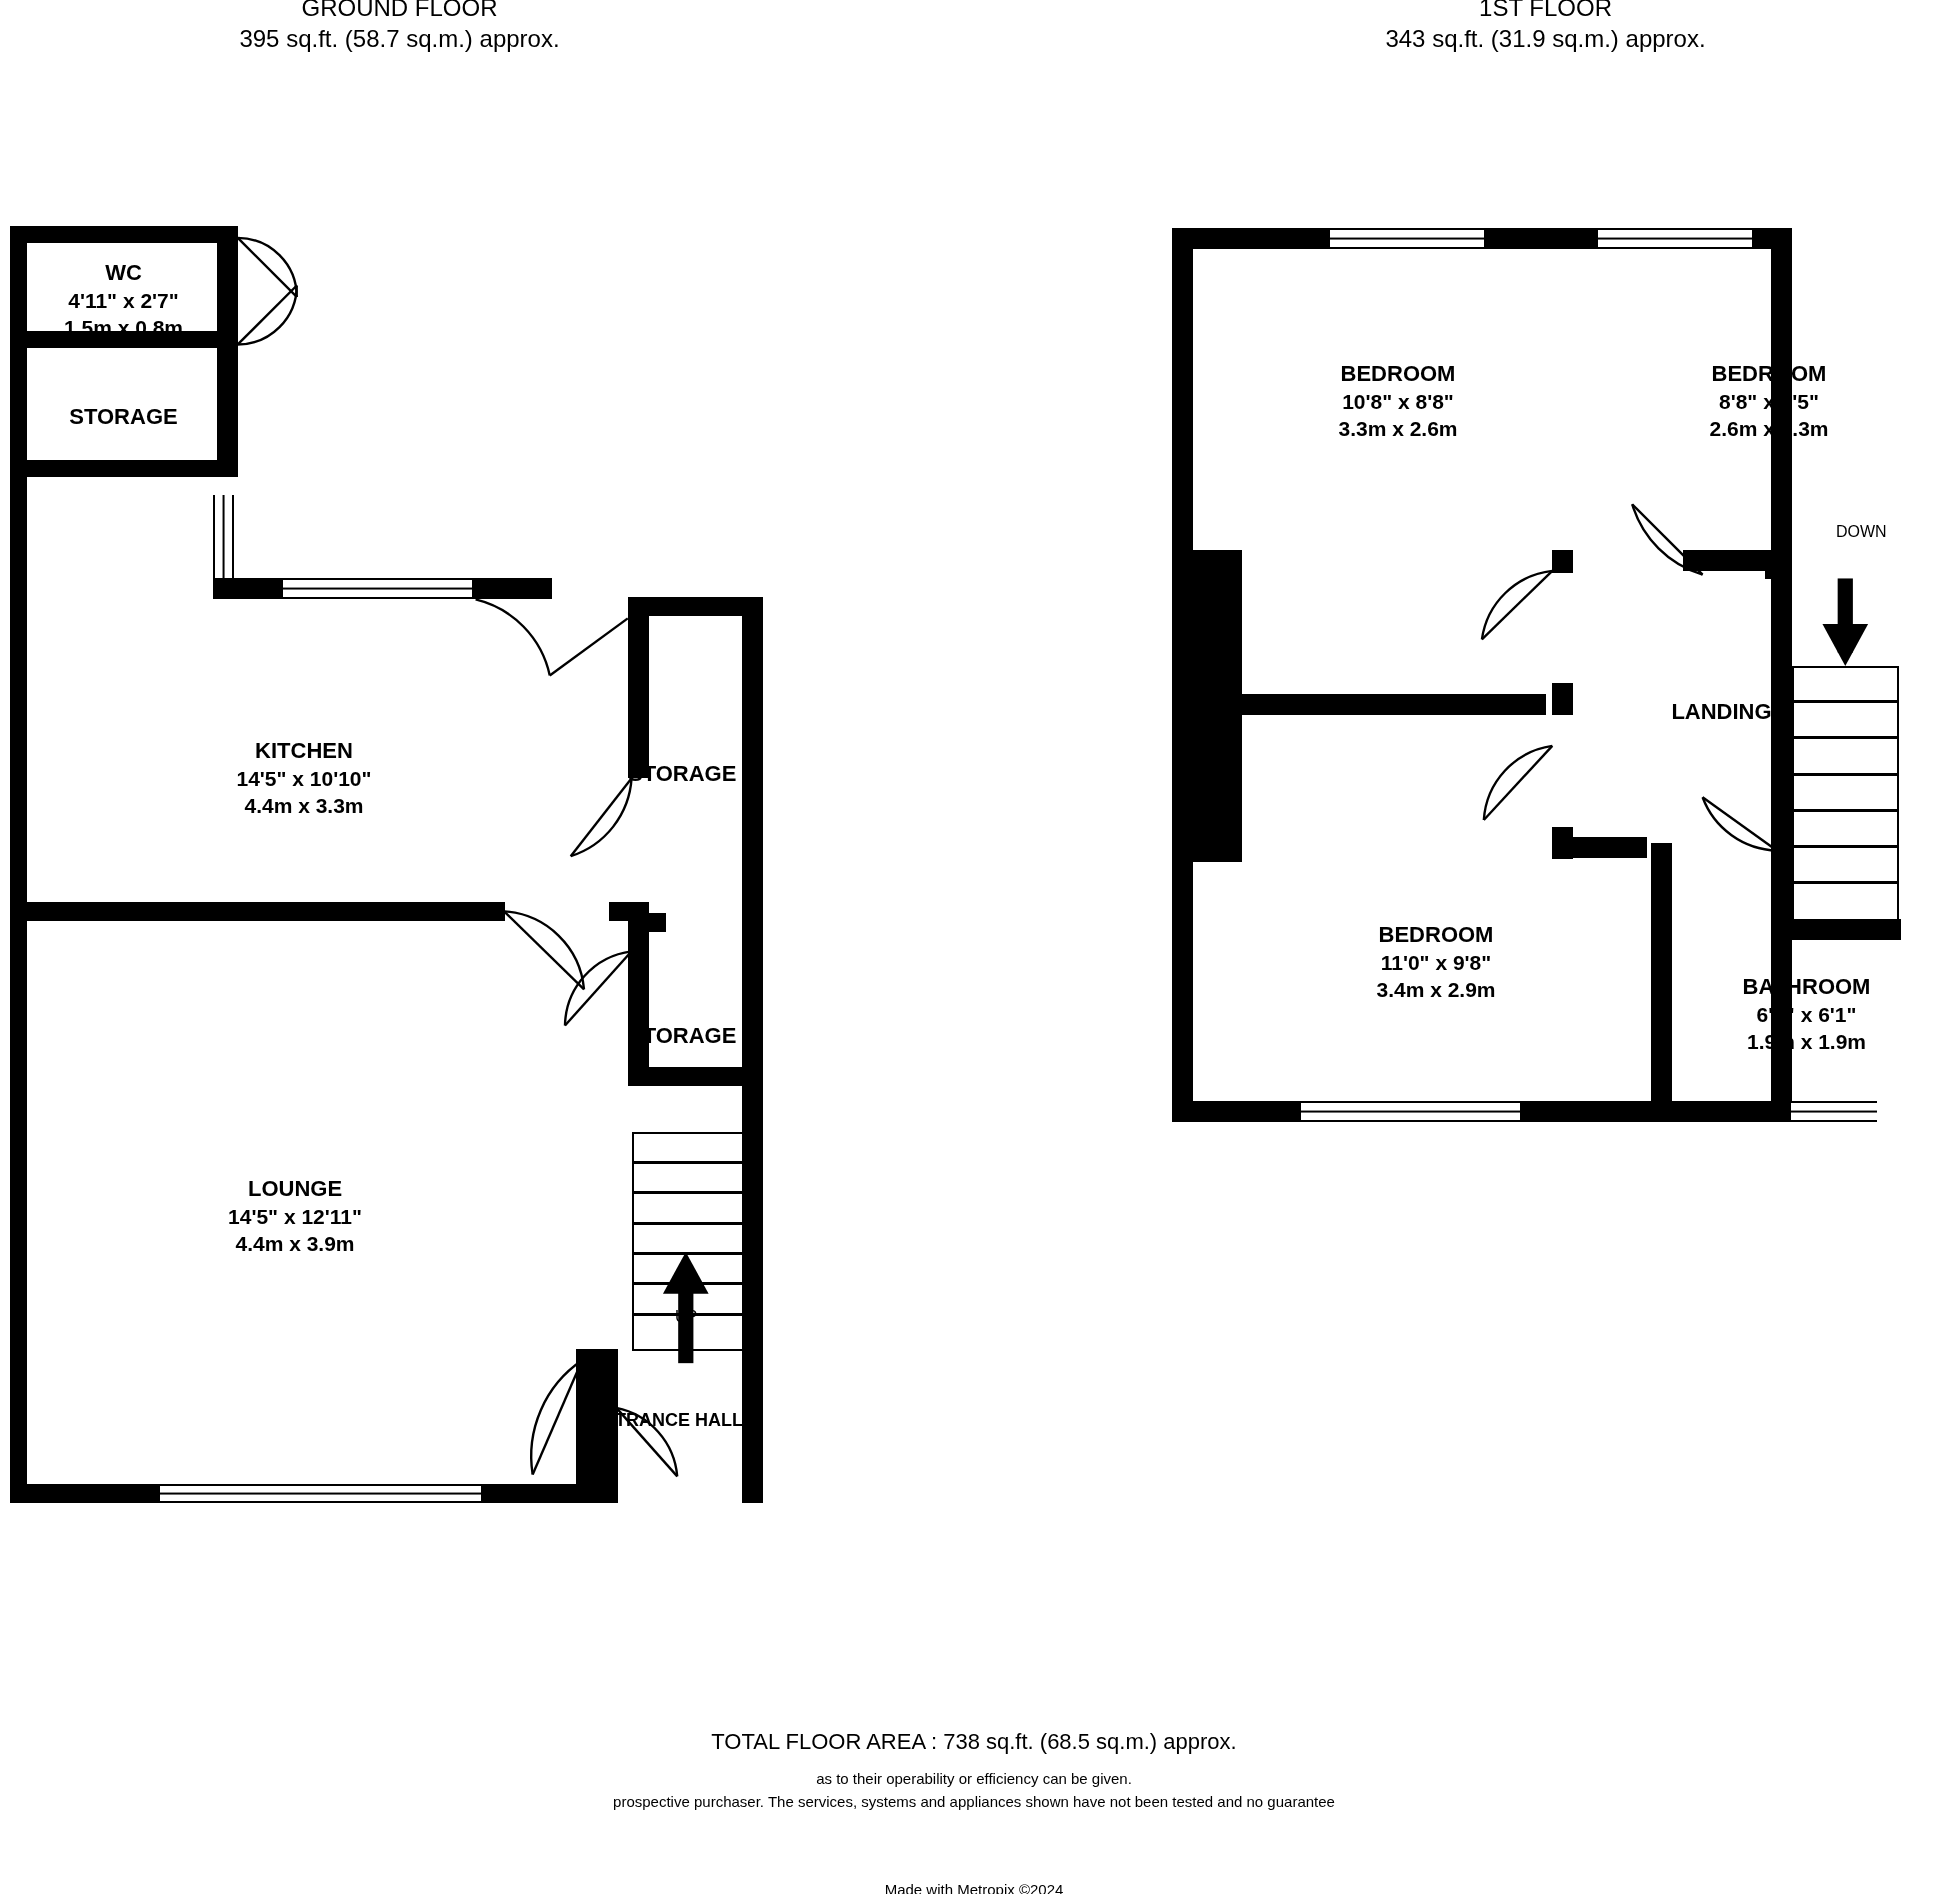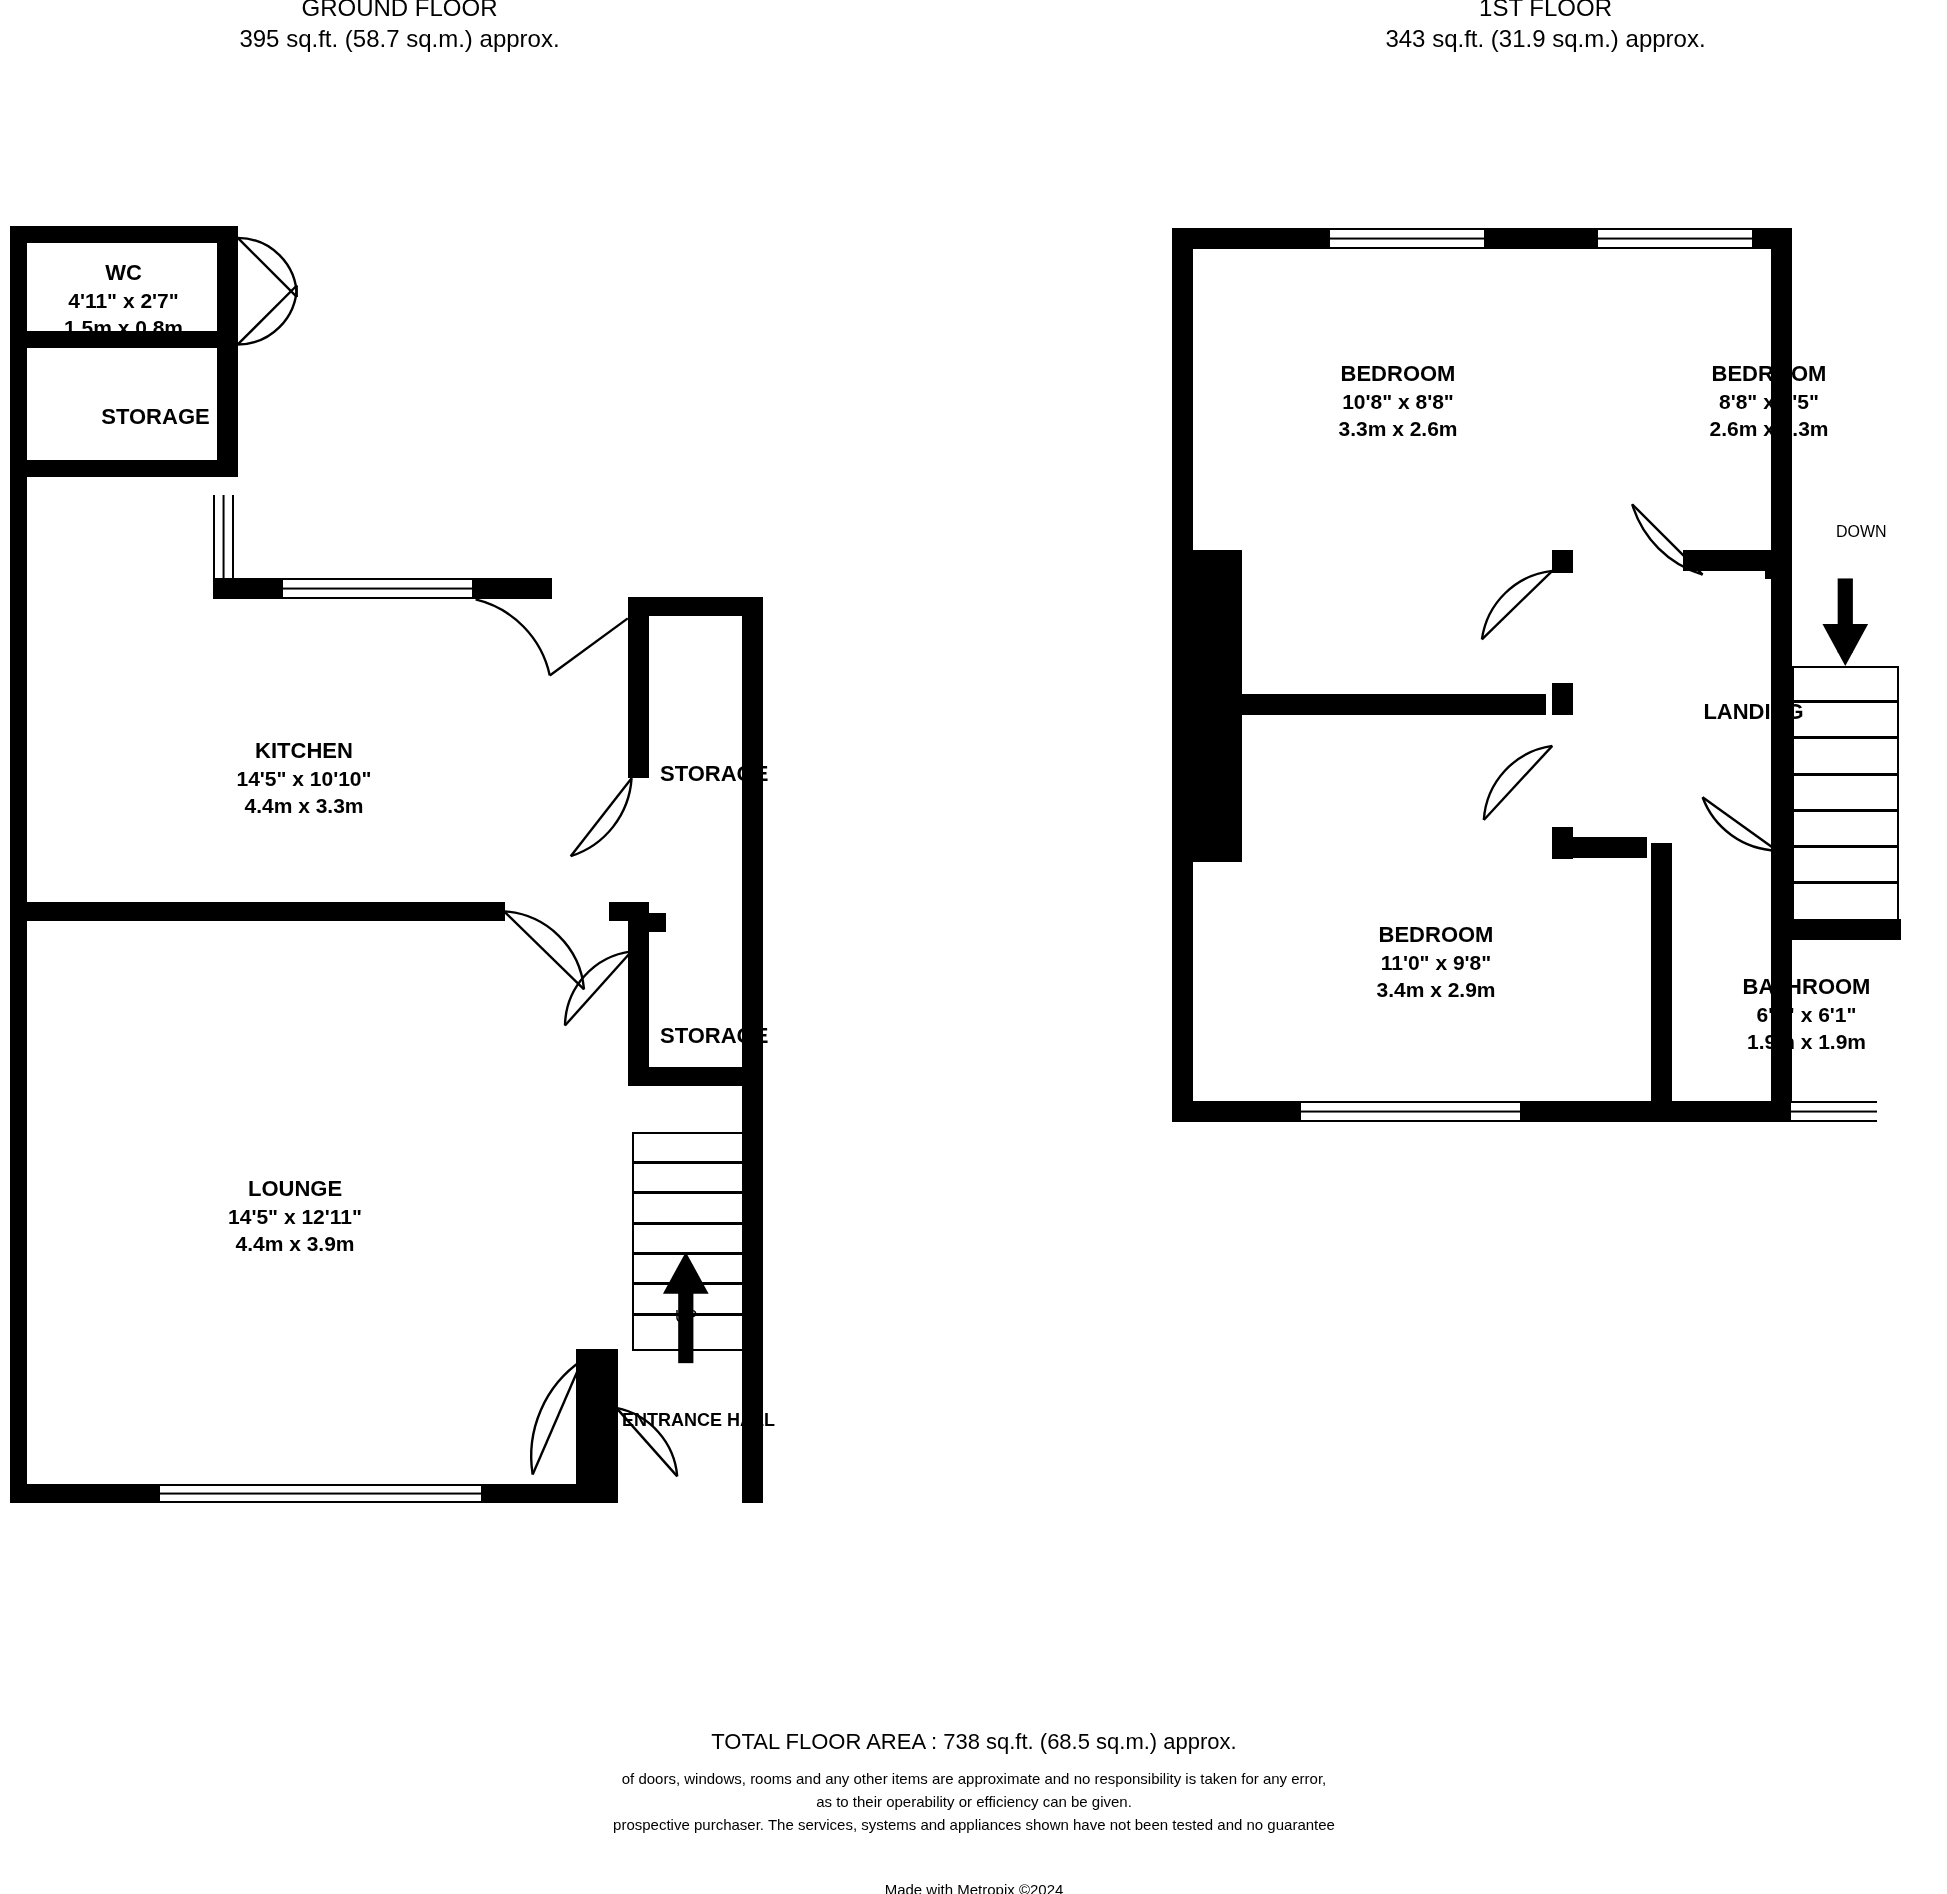--- a/index.html
+++ b/index.html
@@ -81,21 +81,20 @@
     white-space: nowrap;
   }
   .room-label .name { display: block; font-size: 22px; text-align: center; }
   .room-label .dim  { display: block; font-size: 21px; }
   .small-label {
     position: absolute;
     font-size: 18px;
     font-weight: bold;
     white-space: nowrap;
     text-align: center;
-    padding-left: 32px;
   }
   .tiny-label {
     position: absolute;
     font-size: 16px;
     font-weight: normal;
     white-space: nowrap;
   }
   
   .stairs {
     position: absolute;
@@ -364,21 +363,20 @@
       <rect x="1932" y="608" width="16" height="78"></rect>
       <polygon points="1940,700 1964,656 1916,656"></polygon>
     </g>
   </svg>
 
   <div class="total-area" style="top:1729px;">
     <span>TOTAL FLOOR AREA : 738 sq.ft. (68.5 sq.m.) approx.</span>
   </div>
 
   <div class="disclaimer" style="top:1767px;">
-    <div>of doors, windows, rooms and any other items are approximate and no responsibility is taken for any error,</div>
     <div>as to their operability or efficiency can be given.</div>
     <div>prospective purchaser. The services, systems and appliances shown have not been tested and no guarantee</div>
   </div>
 
   <div class="madewith" style="top:1881px;">
     <span>Made with Metropix ©2024</span>
   </div>
 
 </div>
 

